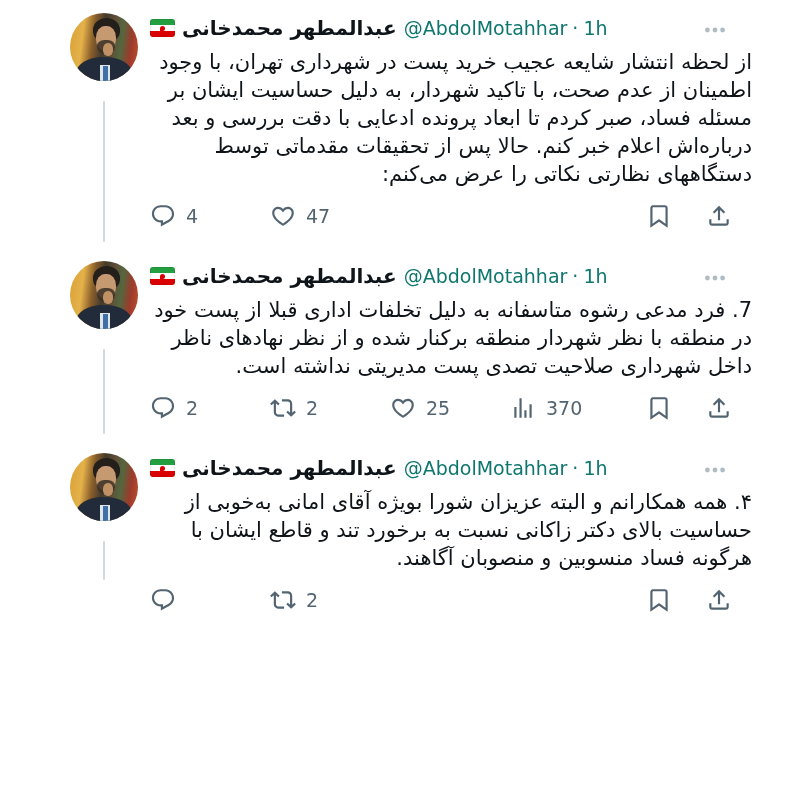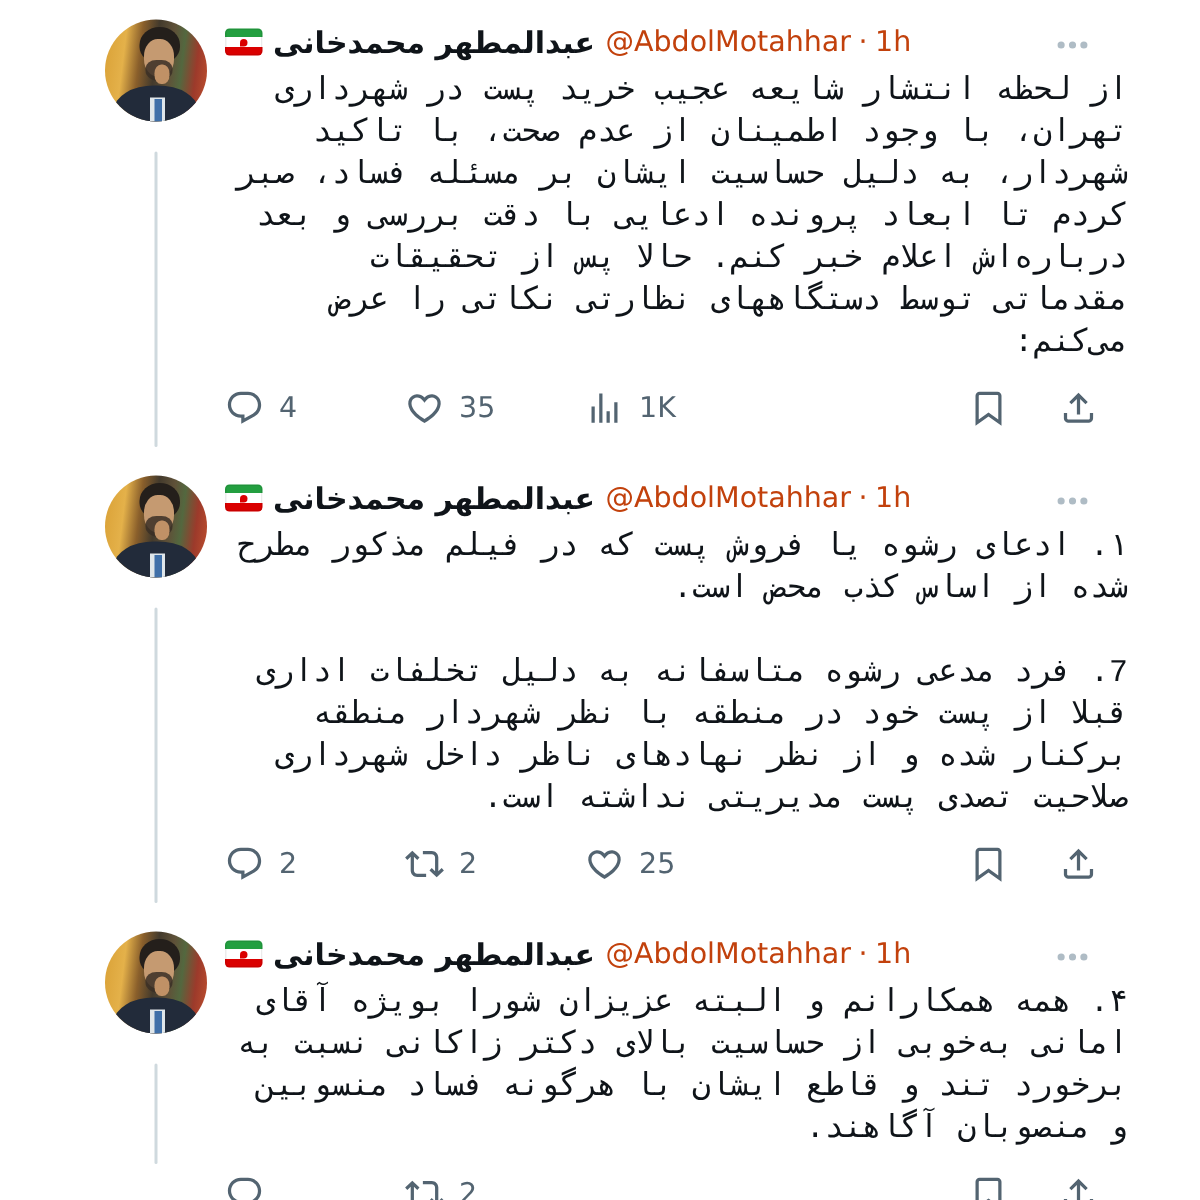--- a/index.html
+++ b/index.html
@@ -44,27 +44,27 @@
   .flag {
     width:25px; height:18px; border-radius:3px; flex:none; position:relative;
     background:linear-gradient(to bottom,#239f40 0 33%,#ffffff 33% 67%,#da0000 67% 100%);
     box-shadow:inset 0 0 0 1px rgba(0,0,0,.08);
   }
   .flag::after {
     content:""; position:absolute; left:10px; top:7px; width:5px; height:5px;
     background:#da0000; border-radius:50% 50% 50% 0;
   }
   .name { font-weight:700; font-size:20px; color:#0f1419; white-space:nowrap; cursor:pointer; }
-  .meta { font-size:19px; color:#c2410c; white-space:nowrap; display:flex; gap:5px; }
+  .meta { font-size:19px; color:#0f766e; white-space:nowrap; display:flex; gap:5px; }
   .meta span { cursor:pointer; }
   .more { background:none; border:none; margin-left:auto; margin-right:24px; cursor:pointer; align-self:flex-start; padding:4px 0; }
   .more svg { display:block; fill:#afbcc5; }
 
   
-  .body { direction:rtl; text-align:right; margin-top:5px; padding-left:2px;font-family:Liberation Mono, monospace; }
+  .body { direction:rtl; text-align:right; margin-top:5px; padding-left:2px; }
   .body p { font-size:21px; line-height:28px; color:#0f1419; }
   .body p + p { margin-top:28px; }
 
   
   .actions { display:flex; align-items:center; width:582px; margin-top:10px; height:36px; }
   .action {
     display:flex; align-items:center; gap:10px;
     background:none; border:none; cursor:pointer;
     color:#536471; font-family:"DejaVu Sans",sans-serif;
   }
@@ -130,27 +130,21 @@
         <button class="action a-reply">
           <svg class="ic" viewBox="0 0 24 24" width="26" height="26">
               <use href="#p-reply"></use>
             </svg>
           <span class="count">4</span>
         </button>
         <button class="action a-like">
           <svg class="ic" viewBox="0 0 24 24" width="26" height="26">
               <use href="#p-like"></use>
             </svg>
-          <span class="count">35</span>
-        </button>
-        <button class="action a-views">
-          <svg class="ic" viewBox="0 0 24 24" width="26" height="26">
-              <use href="#p-views"></use>
-            </svg>
-          <span class="count">1K</span>
+          <span class="count">47</span>
         </button>
         <button class="action a-bookmark">
           <svg class="ic" viewBox="0 0 24 24" width="26" height="26">
               <use href="#p-bookmark"></use>
             </svg>
         </button>
         <button class="action a-share">
           <svg class="ic" viewBox="0 0 24 24" width="26" height="26">
               <use href="#p-share"></use>
             </svg>
@@ -181,41 +175,46 @@
           <span>·</span>
           <span>1h</span>
         </span>
         <button class="more">
           <svg viewBox="0 0 24 24" width="26" height="26">
               <use href="#p-more"></use>
             </svg>
         </button>
       </div>
       <div class="body">
-        <p>۱. ادعای رشوه یا فروش پست که در فیلم مذکور مطرح شده از اساس کذب محض است.</p>
         <p>7. فرد مدعی رشوه متاسفانه به دلیل تخلفات اداری قبلا از پست خود در منطقه با نظر شهردار منطقه برکنار شده و از نظر نهادهای ناظر داخل شهرداری صلاحیت تصدی پست مدیریتی نداشته است.</p>
       </div>
       <div class="actions">
         <button class="action a-reply">
           <svg class="ic" viewBox="0 0 24 24" width="26" height="26">
               <use href="#p-reply"></use>
             </svg>
           <span class="count">2</span>
         </button>
         <button class="action a-repost">
           <svg class="ic" viewBox="0 0 24 24" width="26" height="26">
               <use href="#p-repost"></use>
             </svg>
           <span class="count">2</span>
         </button>
         <button class="action a-like">
           <svg class="ic" viewBox="0 0 24 24" width="26" height="26">
               <use href="#p-like"></use>
             </svg>
           <span class="count">25</span>
+        </button>
+        <button class="action a-views">
+          <svg class="ic" viewBox="0 0 24 24" width="26" height="26">
+              <use href="#p-views"></use>
+            </svg>
+          <span class="count">370</span>
         </button>
         <button class="action a-bookmark">
           <svg class="ic" viewBox="0 0 24 24" width="26" height="26">
               <use href="#p-bookmark"></use>
             </svg>
         </button>
         <button class="action a-share">
           <svg class="ic" viewBox="0 0 24 24" width="26" height="26">
               <use href="#p-share"></use>
             </svg>

